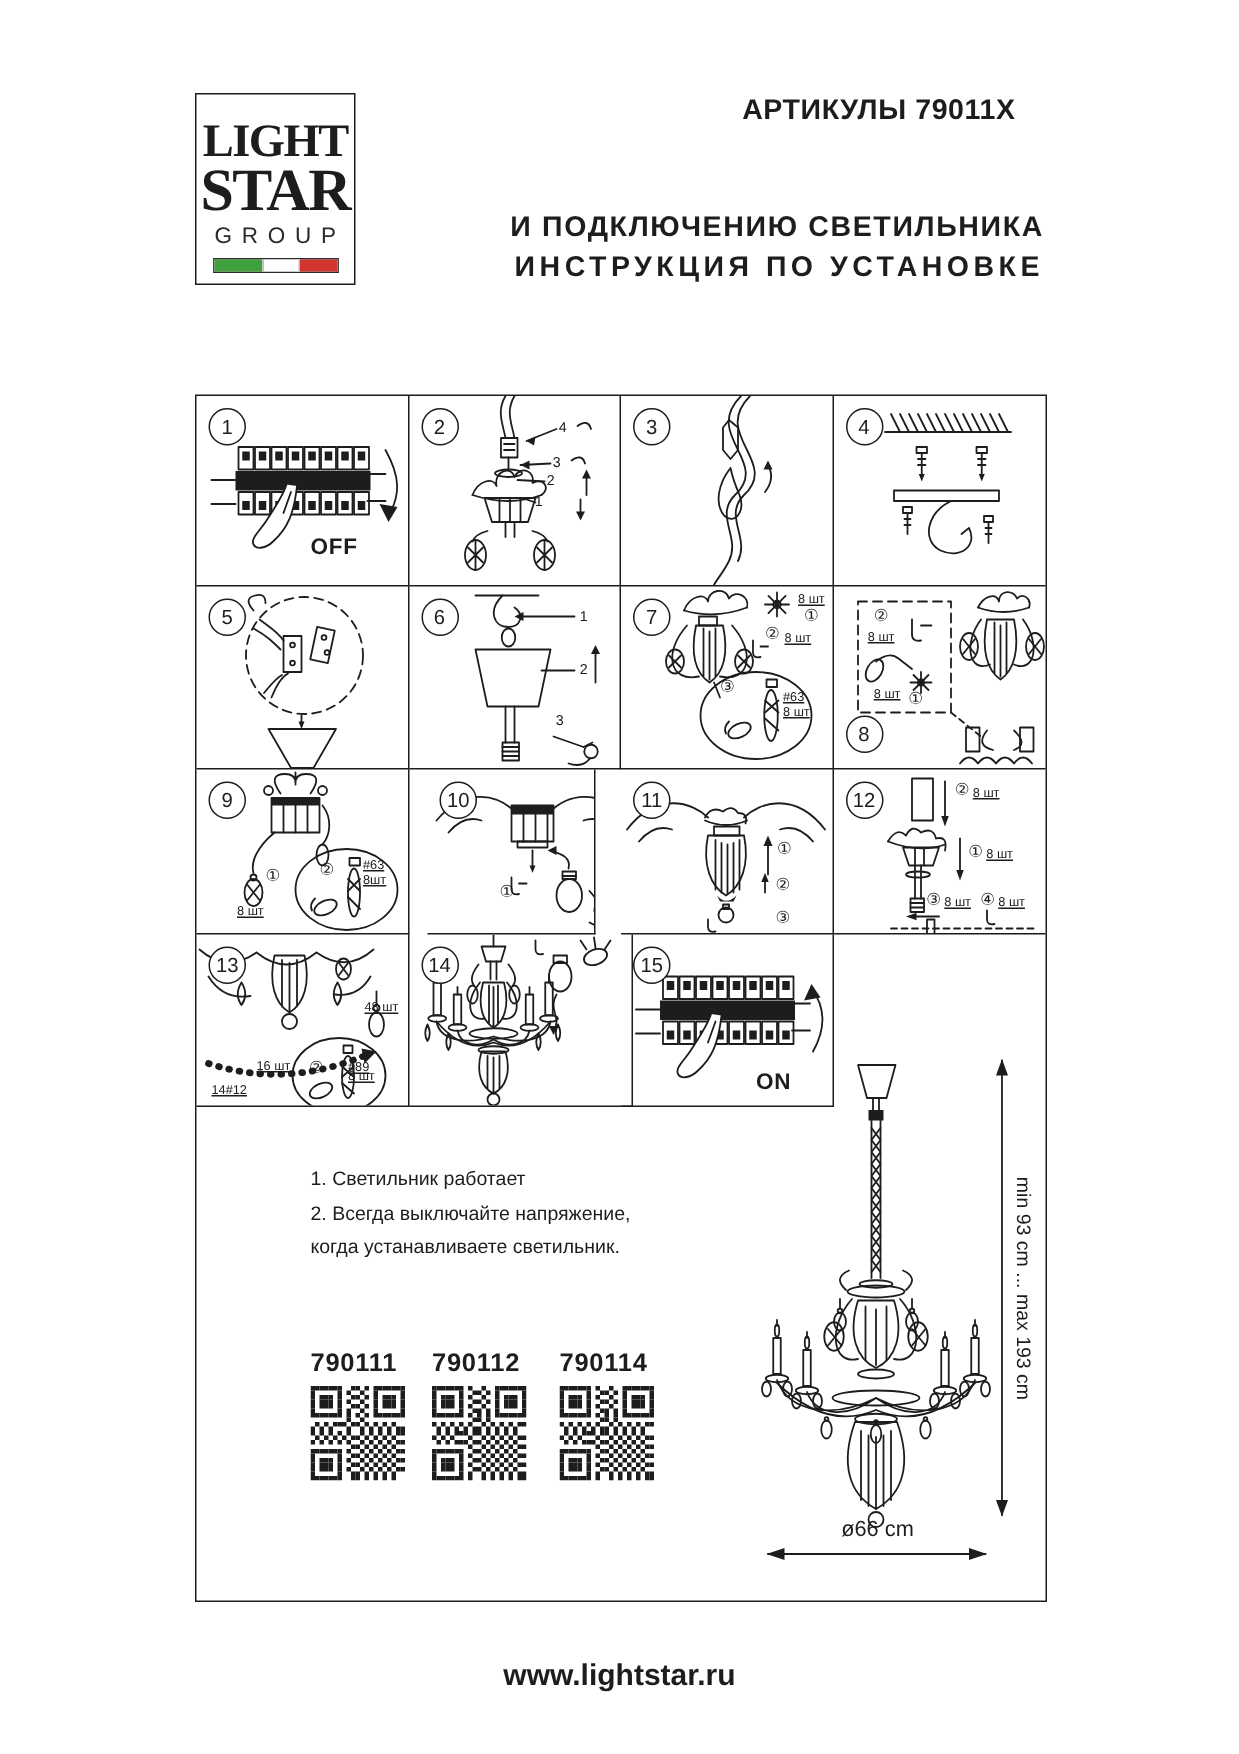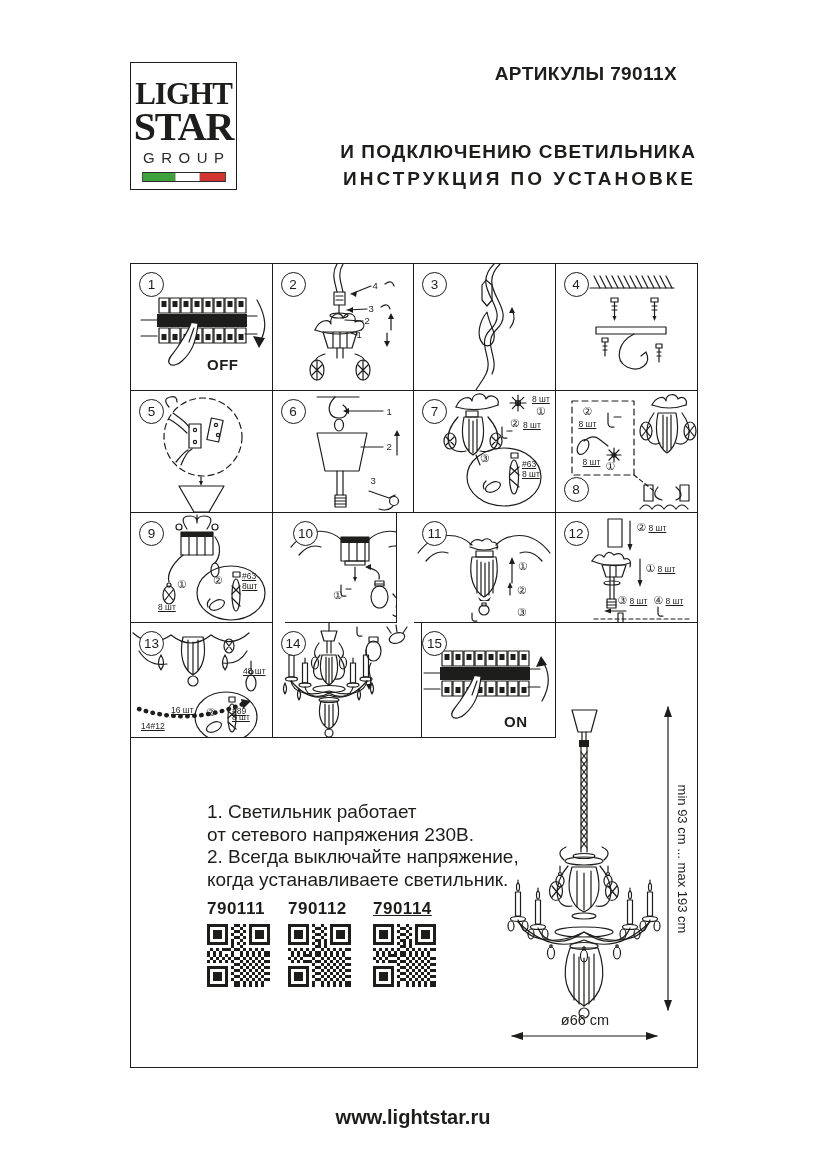--- a/index.html
+++ b/index.html
@@ -41,25 +41,25 @@
   .stepnum{position:absolute;left:8px;top:8px;width:23px;height:23px;border:1.4px solid #1d1d1b;
            border-radius:50%;font-size:13.5px;line-height:23px;text-align:center;background:#fff;z-index:3;}
   .stepnum.bl{top:auto;bottom:10px;}
   .cell svg{position:absolute;left:0;top:0;}
   .sl{position:absolute;font-size:8.5px;line-height:10px;white-space:nowrap;z-index:2;text-decoration:underline;}
   .cr{position:absolute;font-size:11px;line-height:11px;white-space:nowrap;z-index:2;}
   .nl{position:absolute;font-size:9.5px;line-height:10px;white-space:nowrap;z-index:2;}
   .onoff{position:absolute;font-size:15px;font-weight:600;letter-spacing:.5px;z-index:2;}
 
   
-  #notes{position:absolute;left:207px;top:801px;font-size:19px;line-height:22.5px;}
+  #notes{position:absolute;left:207px;top:775px;font-size:13px;line-height:22.5px;}
   .article{position:absolute;top:899px;width:70px;}
   .article .code{font-size:17px;font-weight:bold;letter-spacing:.5px;line-height:20px;}
   .article .qr{margin-top:5px;width:63px;height:63px;}
-  #art-0{left:207px;} #art-1{left:288px;} #art-2{left:373px;text-decoration:underline;}
+  #art-0{left:207px;} #art-1{left:288px;} #art-2{left:373px;}
 
   #chandelier-fig{position:absolute;left:496px;top:680px;width:200px;height:380px;}
   #dim-height{position:absolute;left:690px;top:716px;width:286px;height:15px;
               transform:rotate(90deg);transform-origin:0 0;font-size:13px;text-align:center;}
   #dim-diameter{position:absolute;left:545px;top:1012px;width:80px;text-align:center;font-size:14.5px;}
 
   #footer-url{position:absolute;left:0;top:1106px;width:100%;text-align:center;
               font-size:20px;font-weight:bold;}
 </style>
 </head>
@@ -606,21 +606,20 @@
           <polygon class="fillk" points="122,44 127,33 133,42"></polygon>
         </g>
       </svg>
       <span class="onoff" style="left:90px;top:90px">ON</span>
     </div>
 
   </div>
 
   <div id="notes">
     <div>1. Светильник работает</div>
-    <div>от сетевого напряжения 230В.</div>
     <div>2. Всегда выключайте напряжение,</div>
     <div>когда устанавливаете светильник.</div>
   </div>
 
   <div class="article" id="art-0">
     <div class="code">790111</div>
     <div class="qr">
         <svg width="63" height="63" viewBox="0 0 63 63" fill="#1d1d1b">
           <rect x="0" y="0" width="3" height="3"></rect>
           <rect x="3" y="0" width="3" height="3"></rect>

